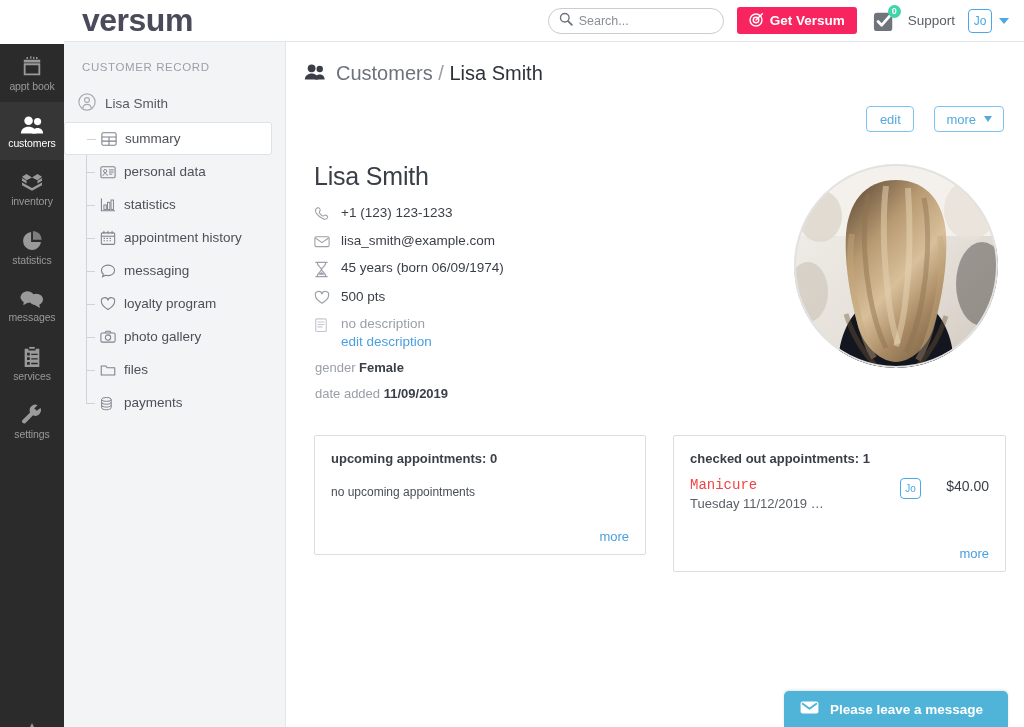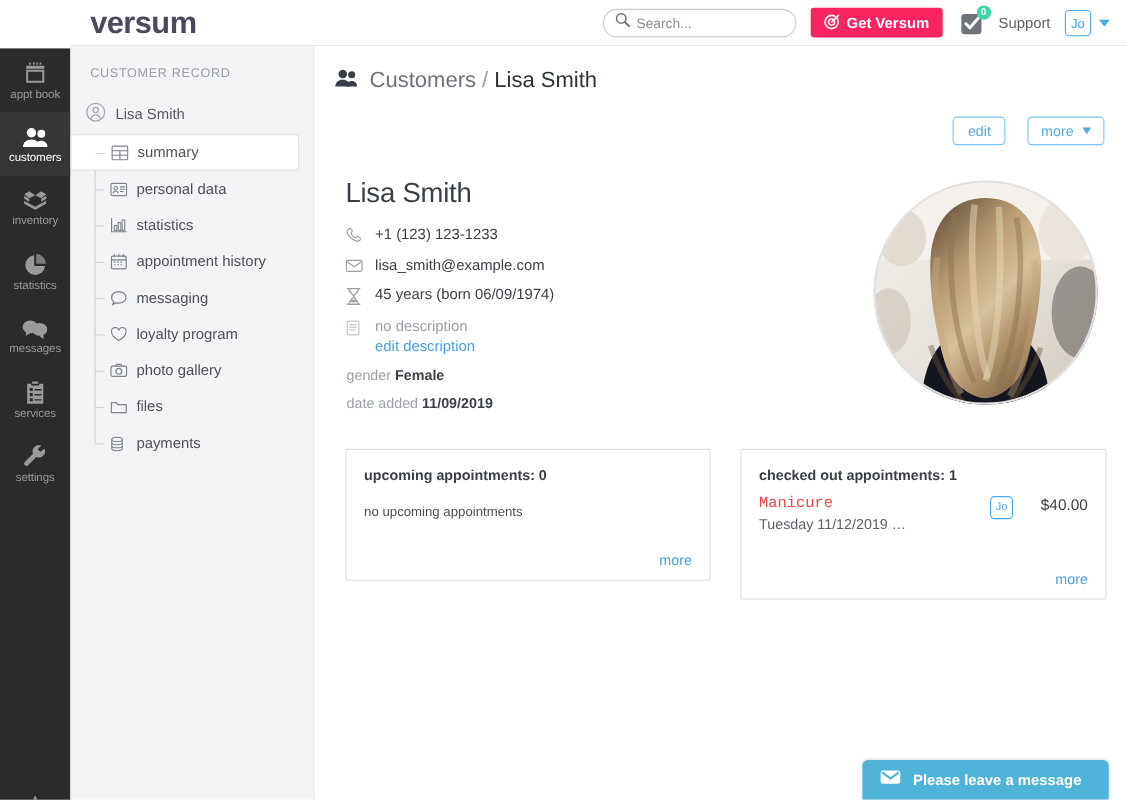--- a/index.html
+++ b/index.html
@@ -44,21 +44,21 @@
 
   
   .header {
     height: 42px; flex: 0 0 42px;
     background: #ffffff;
     border-bottom: 1px solid #e3e5e8;
     display: flex; align-items: center;
     padding: 0 12px 0 18px;
   }
   .logo {
-    font-size: 28px; font-weight: bold;
+    font-size: 32px; font-weight: bold;
     color: #4a4a5a; letter-spacing: -0.5px;
   }
   .hdr-spacer { flex: 1 1 auto; }
   .search-box {
     width: 176px; height: 26px;
     border: 1px solid #c9ccd1; border-radius: 13px;
     display: flex; align-items: center;
     padding: 0 10px; gap: 6px; background: #fff;
   }
   .search-box input {
@@ -552,20 +552,28 @@
               <span class="ico">
                 <svg width="15" height="17" viewBox="0 0 16 18">
                     <path d="M2 1.4h12M2 16.6h12" stroke="#9ba0a8" stroke-width="1.3" stroke-linecap="round"></path>
                     <path d="M3.4 1.8c0 3.6 4.6 5.2 4.6 7.2s-4.6 3.6-4.6 7.2M12.6 1.8c0 3.6-4.6 5.2-4.6 7.2s4.6 3.6 4.6 7.2" fill="none" stroke="#9ba0a8" stroke-width="1.3"></path>
                     <path d="M4.6 14.6h6.8c-.6-1.6-2.6-2.6-3.4-2.6s-2.8 1-3.4 2.6z" fill="#9ba0a8"></path>
                   </svg>
               </span>
               <span>45 years (born 06/09/1974)</span>
             </div>
 
+            <div class="frow">
+              <span class="ico">
+                <svg width="16" height="15" viewBox="0 0 18 16">
+                    <path d="M9 14.4S1.6 10 1.6 5.8A3.7 3.7 0 0 1 9 4.2a3.7 3.7 0 0 1 7.4 1.6c0 4.2-7.4 8.6-7.4 8.6z" fill="none" stroke="#9ba0a8" stroke-width="1.3"></path>
+                  </svg>
+              </span>
+              <span>500 pts</span>
+            </div>
 
             <div class="frow">
               <span class="ico">
                 <svg width="14" height="16" viewBox="0 0 16 18">
                     <rect x="2" y="2" width="12" height="14.4" rx="1.2" fill="none" stroke="#c3c7cd" stroke-width="1.3"></rect>
                     <path d="M4.6 5.6h6.8M4.6 8.4h6.8M4.6 11.2h4.6" stroke="#c3c7cd" stroke-width="1.3" stroke-linecap="round"></path>
                   </svg>
               </span>
               <span class="descblock">
                 <span class="muted">no description</span>

